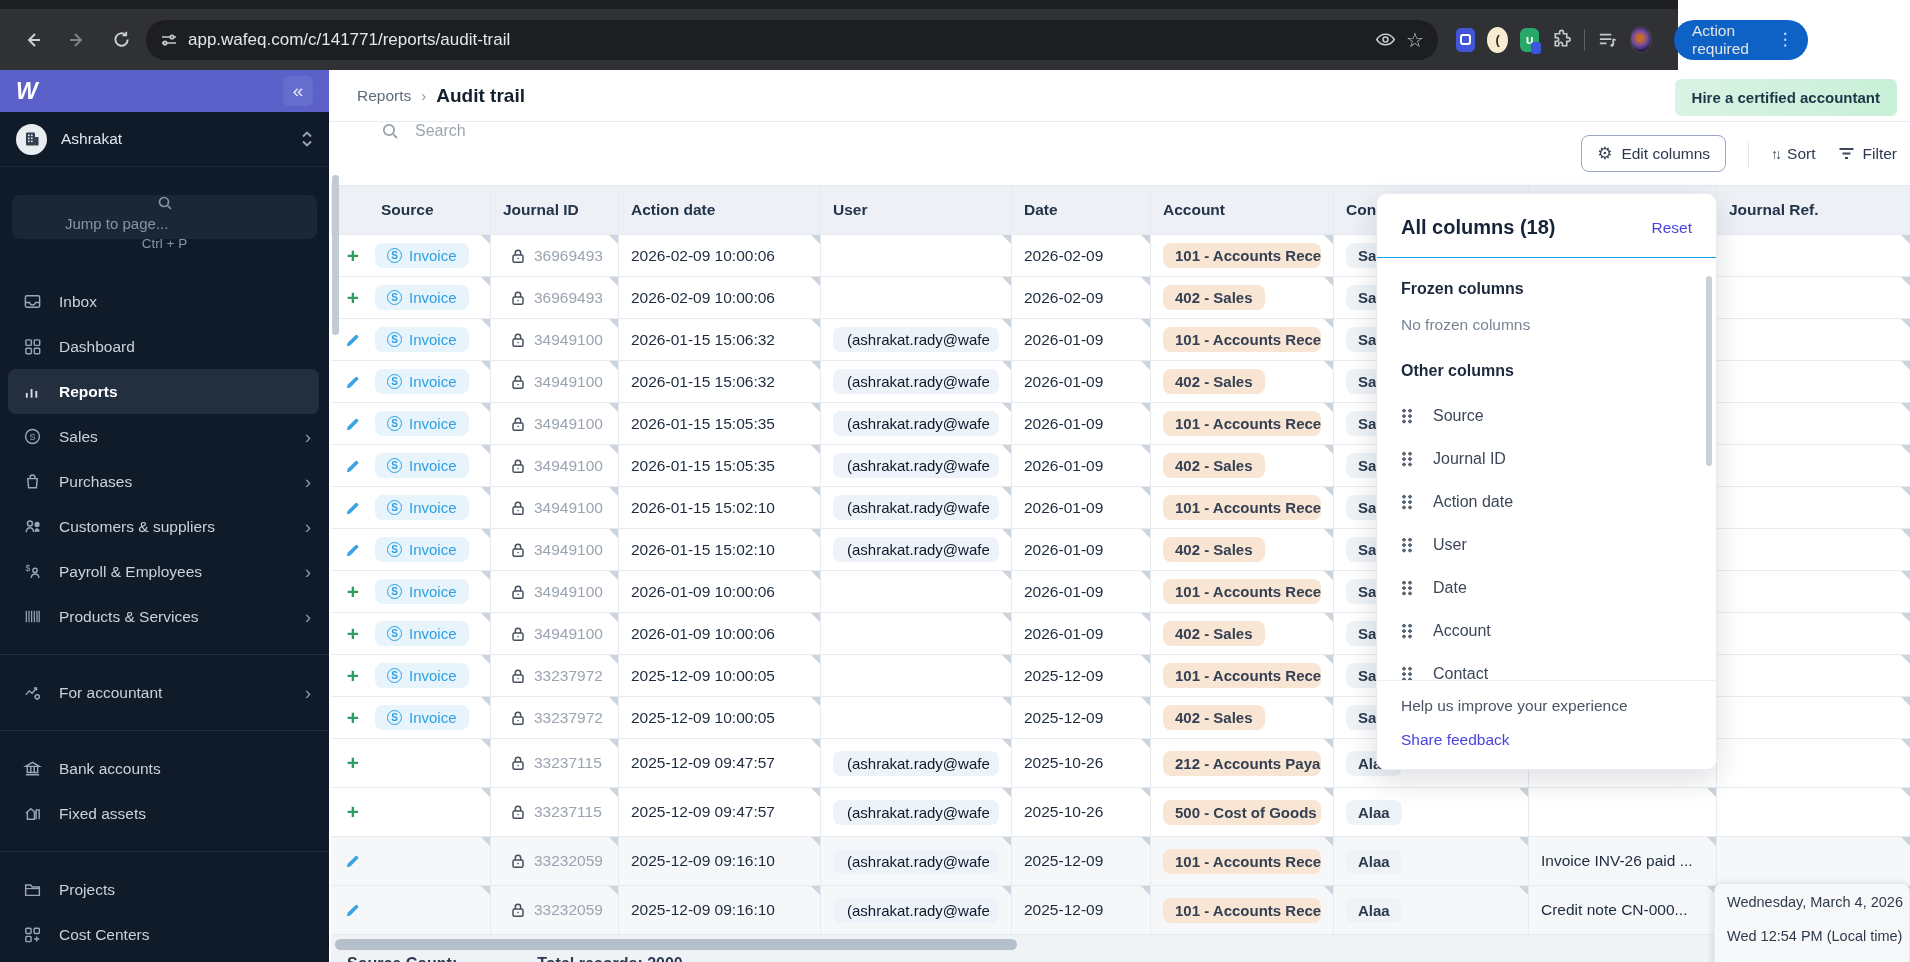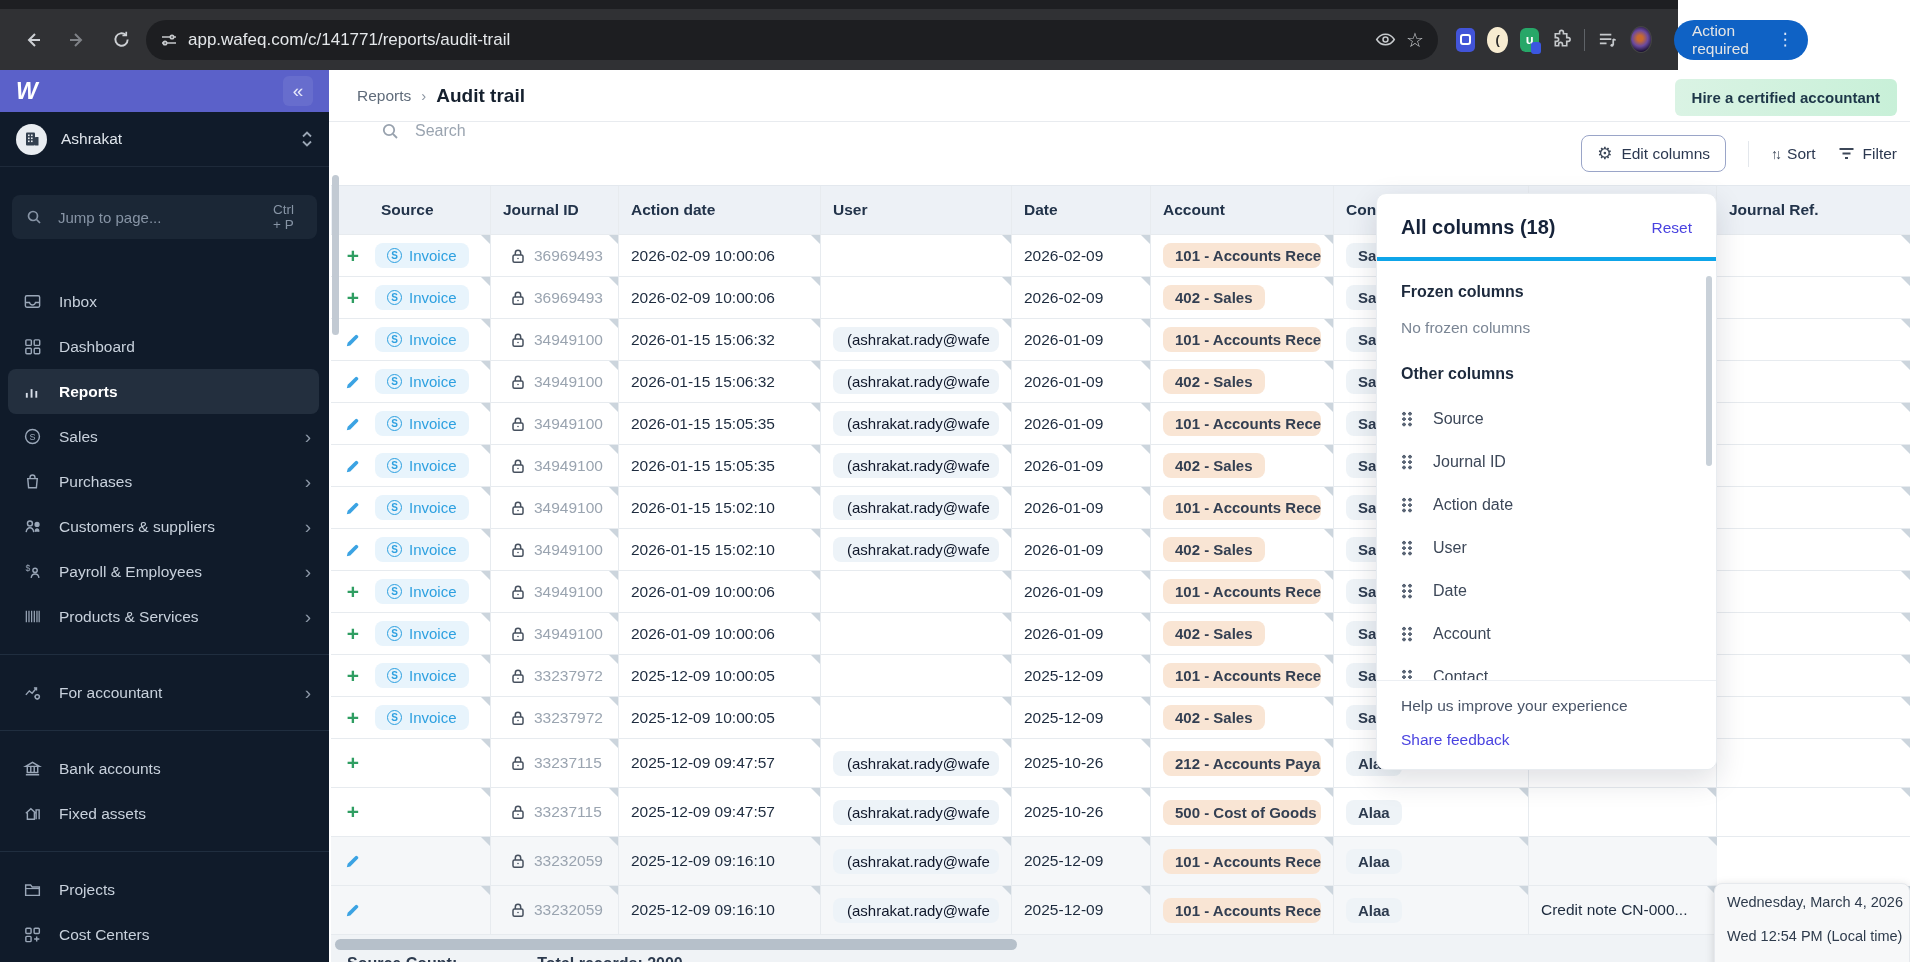--- a/index.html
+++ b/index.html
@@ -30,21 +30,21 @@
 
   
   .sidebar { position:absolute; left:0; top:70px; width:329px; height:892px; background:#101b2a; overflow:hidden; }
   .sb-purple { position:relative; height:42px; background:#5b61c9; display:flex; align-items:center; padding:0 16px; }
   .sb-logo { color:#fff; font-weight:800; font-style:italic; font-size:23px; }
   .sb-collapse { margin-left:auto; width:30px; height:30px; border-radius:6px; background:rgba(255,255,255,.08); color:#e7e9fa; font-size:19px; display:flex; align-items:center; justify-content:center; }
   .sb-company { height:55px; display:flex; align-items:center; gap:14px; padding:0 16px; border-bottom:1px solid #1e2a3a; }
   .sb-avatar { width:31px; height:31px; border-radius:50%; background:#e9edf1; display:flex; align-items:center; justify-content:center; color:#33404f; }
   .sb-company-name { color:#dfe5ec; font-size:15.5px; flex:1; }
   .sb-updown { color:#9aa6b5; display:flex; }
-  .sb-jump { margin:28px 12px 0 12px; height:44px; background:#1b2736; border-radius:8px; display:flex; align-items:center; padding:0 14px; gap:16px; color:#8794a5; }
+  .sb-jump { margin:28px 12px 0 12px; height:44px; background:#1b2736; border-radius:8px; display:flex; align-items:center; padding:0 14px; gap:4px; color:#8794a5;flex-direction:column; }
   .sb-jump input { background:transparent; border:none; outline:none; color:#a9b4c3; font-size:15px; flex:1; font-family:inherit; }
   .sb-jump input::placeholder { color:#8794a5; }
   .sb-shortcut { font-size:13.5px; color:#8794a5; }
   .sb-nav { margin-top:40px; }
   .nav-item { height:45px; display:flex; align-items:center; gap:17px; padding:0 18px 0 22px; color:#c8d1dc; font-size:15.5px; cursor:default; }
   .nav-item .ni-ic { width:20px; display:flex; justify-content:center; color:#9aa7b8; flex:0 0 auto; }
   .nav-item.active { background:#232f3e; border-radius:8px; margin:0 10px 0 8px; padding-left:14px; color:#fff; font-weight:700; }
   .nav-item.active .ni-ic { color:#d7dee8; }
   .nav-chev { margin-left:auto; color:#8b97a6; font-size:19px; }
   .nav-sep { height:1px; background:#202e3f; margin:15px 0; }
@@ -93,21 +93,21 @@
   .chip-acct { background:#f9e5d4; color:#333f52; font-weight:700; max-width:172px; overflow:hidden; }
   .chip-contact { background:#eef3f7; color:#2c3a4e; font-weight:600; }
 
   
   .hscroll-strip { position:absolute; left:2px; top:865px; width:1579px; height:27px; background:#f0f3f6; }
   .hscroll-thumb { position:absolute; left:4px; top:4px; width:682px; height:11px; border-radius:6px; background:#b6c0ca; }
   .foot-text { position:absolute; left:16px; top:20px; font-size:16px; font-weight:600; color:#2c3a4e; display:flex; gap:80px; }
 
   
   .panel { position:absolute; left:1376px; top:193px; width:341px; height:577px; background:#fff; border:1px solid #e8ecf0; border-radius:10px; box-shadow:0 10px 30px rgba(20,30,50,.14); z-index:6; overflow:hidden; }
-  .panel-head { display:flex; align-items:center; justify-content:space-between; padding:22px 24px 18px 24px; border-bottom:4px solid #0ea5e9; }
+  .panel-head { display:flex; align-items:center; justify-content:space-between; padding:22px 24px 18px 24px; border-bottom:1px solid #0ea5e9; }
   .panel-title { font-size:20px; font-weight:700; color:#16233a; }
   .panel-reset { font-size:15.5px; color:#4a43e0; }
   .panel-body { padding:22px 24px 0 24px; }
   .p-sub { font-size:16px; font-weight:700; color:#1d2a3d; }
   .p-muted { font-size:15.5px; color:#7a8594; margin:18px 0 28px 0; }
   .p-items { margin-top:14px; }
   .p-item { height:43px; display:flex; align-items:center; gap:20px; font-size:16px; color:#3c4758; }
   .dots { width:12px; height:16px; flex:0 0 auto; background-image:radial-gradient(circle, #5a6575 1.7px, transparent 1.9px); background-size:6px 5.4px; }
   .panel-scroll { position:absolute; right:4px; top:82px; width:6px; height:190px; border-radius:3px; background:#c9d1d9; }
   .panel-foot { position:absolute; left:0; bottom:0; width:100%; background:#fff; border-top:1px solid #eceff3; padding:16px 24px 20px 24px; }
@@ -901,20 +901,21 @@
             <div class="td">
               <span class="chip chip-user">(ashrakat.rady@wafe</span>
             </div>
             <div class="td td-txt">2025-12-09</div>
             <div class="td">
               <span class="chip chip-acct">101 - Accounts Receiv</span>
             </div>
             <div class="td">
               <span class="chip chip-contact">Alaa</span>
             </div>
+            <div class="td td-txt">Invoice INV-26 paid ...</div>
             <div class="td"></div>
           </div>
           <div class="trow brow tall hl">
             <div class="td td-src">
               <span class="pencil">
                 <svg width="16" height="16" viewBox="0 0 16 16">
                   <path d="M1.8 14.2l.9-3.4L10.3 3.2a1.5 1.5 0 012.1 0l.5.5a1.5 1.5 0 010 2.1l-7.6 7.6z" fill="#3ba3e3"></path>
                 </svg>
               </span>
             </div>

